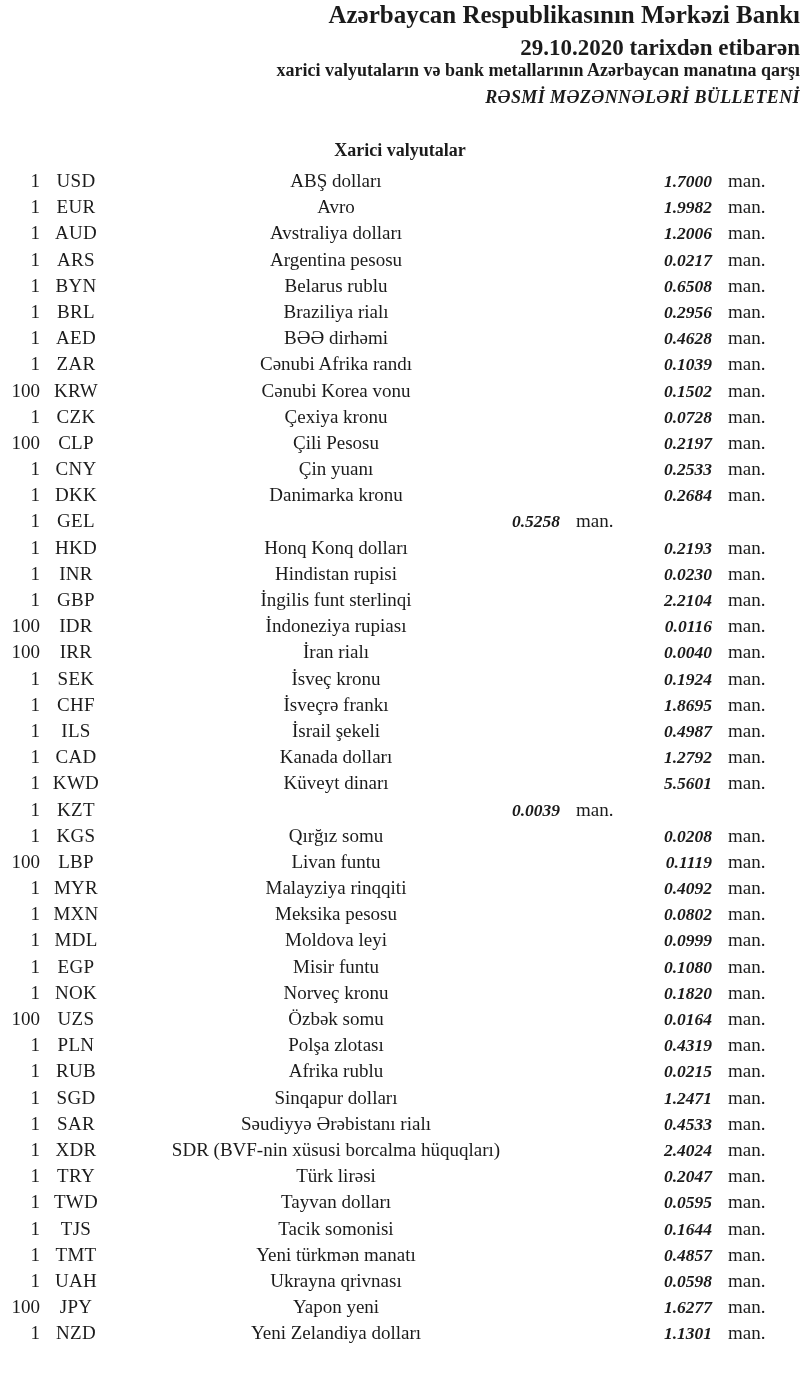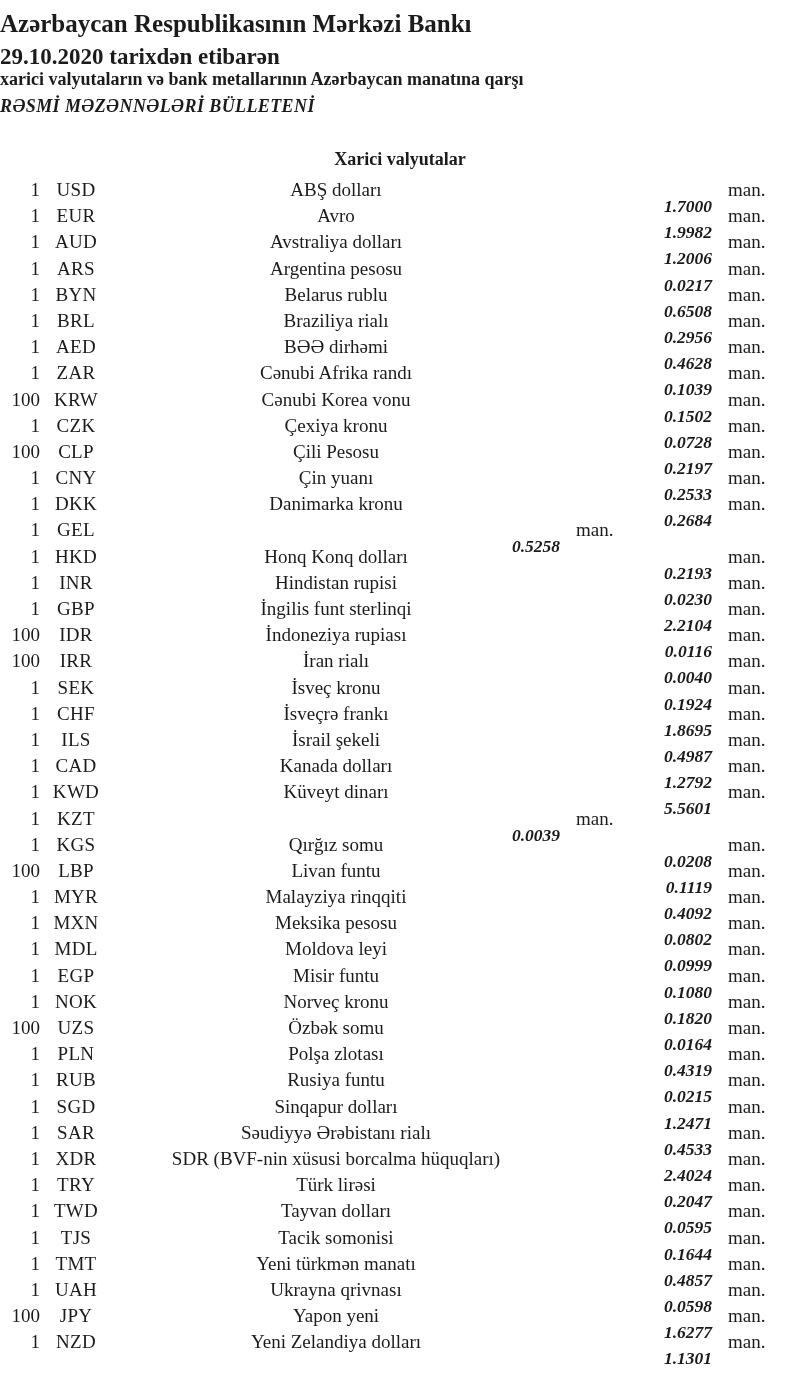--- a/index.html
+++ b/index.html
@@ -13,22 +13,22 @@
     font-family: "Liberation Serif", "DejaVu Serif", serif;
     color: #1b1b1b;
     overflow: hidden;
   }
   .page {
     width: 800px;
     height: 1376px;
     background: #ffffff;
   }
   .header {
-    text-align: left;
-    padding-top: 9px;
+    text-align: right;
+    padding-top: 0;
   }
   .bank-name {
     font-size: 25px;
     font-weight: bold;
     line-height: 30px;
   }
   .date-line {
     font-size: 23px;
     font-weight: bold;
     line-height: 22px;
@@ -75,21 +75,20 @@
   .name {
     text-align: center;
     padding-left: 0;
     overflow: hidden;
   }
   .rate {
     text-align: right;
     font-weight: bold;
     font-style: italic;
     font-size: 17.5px;
-    margin-top: 16px;
   }
   .unit {
     text-align: left;
     padding-left: 16px;
   }
 </style>
 </head>
 <body>
 
 <div class="page">
@@ -371,21 +370,21 @@
         <span class="qty">1</span>
         <span class="code">PLN</span>
         <span class="name">Polşa zlotası</span>
         <span class="rate">0.4319</span>
         <span class="unit">man.</span>
       </div>
 
       <div class="row">
         <span class="qty">1</span>
         <span class="code">RUB</span>
-        <span class="name">Rusiya funtu</span>
+        <span class="name">Afrika rublu</span>
         <span class="rate">0.0215</span>
         <span class="unit">man.</span>
       </div>
 
       <div class="row">
         <span class="qty">1</span>
         <span class="code">SGD</span>
         <span class="name">Sinqapur dolları</span>
         <span class="rate">1.2471</span>
         <span class="unit">man.</span>

